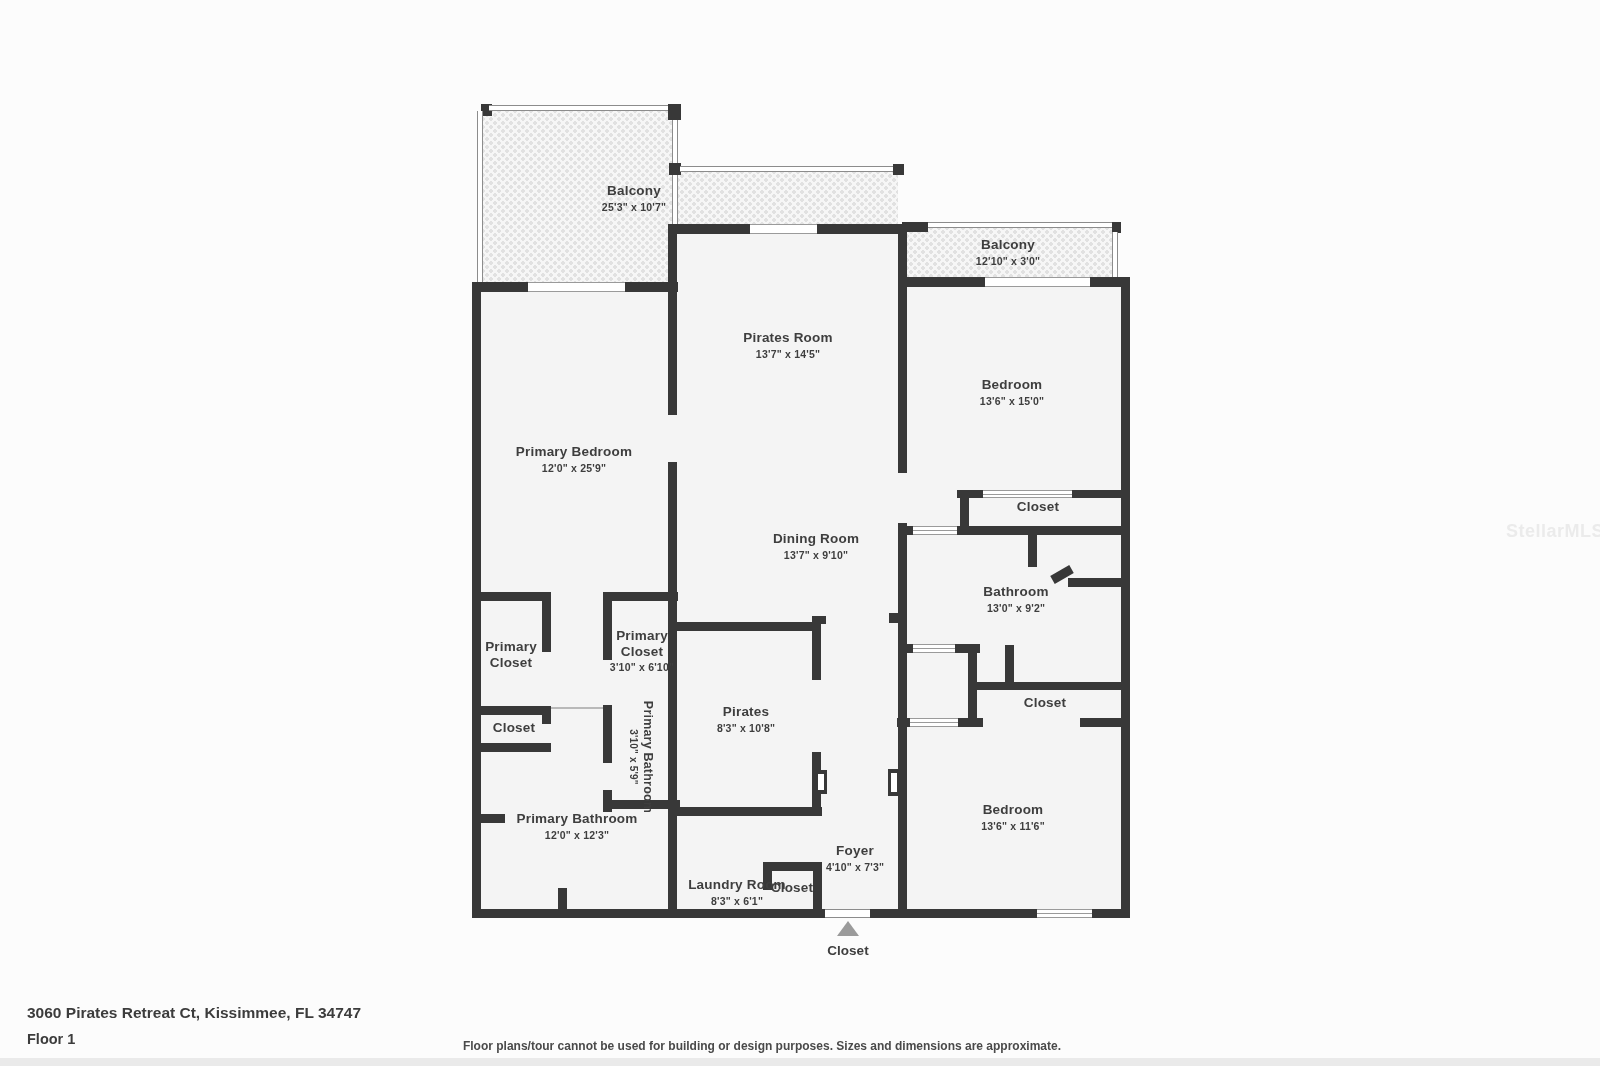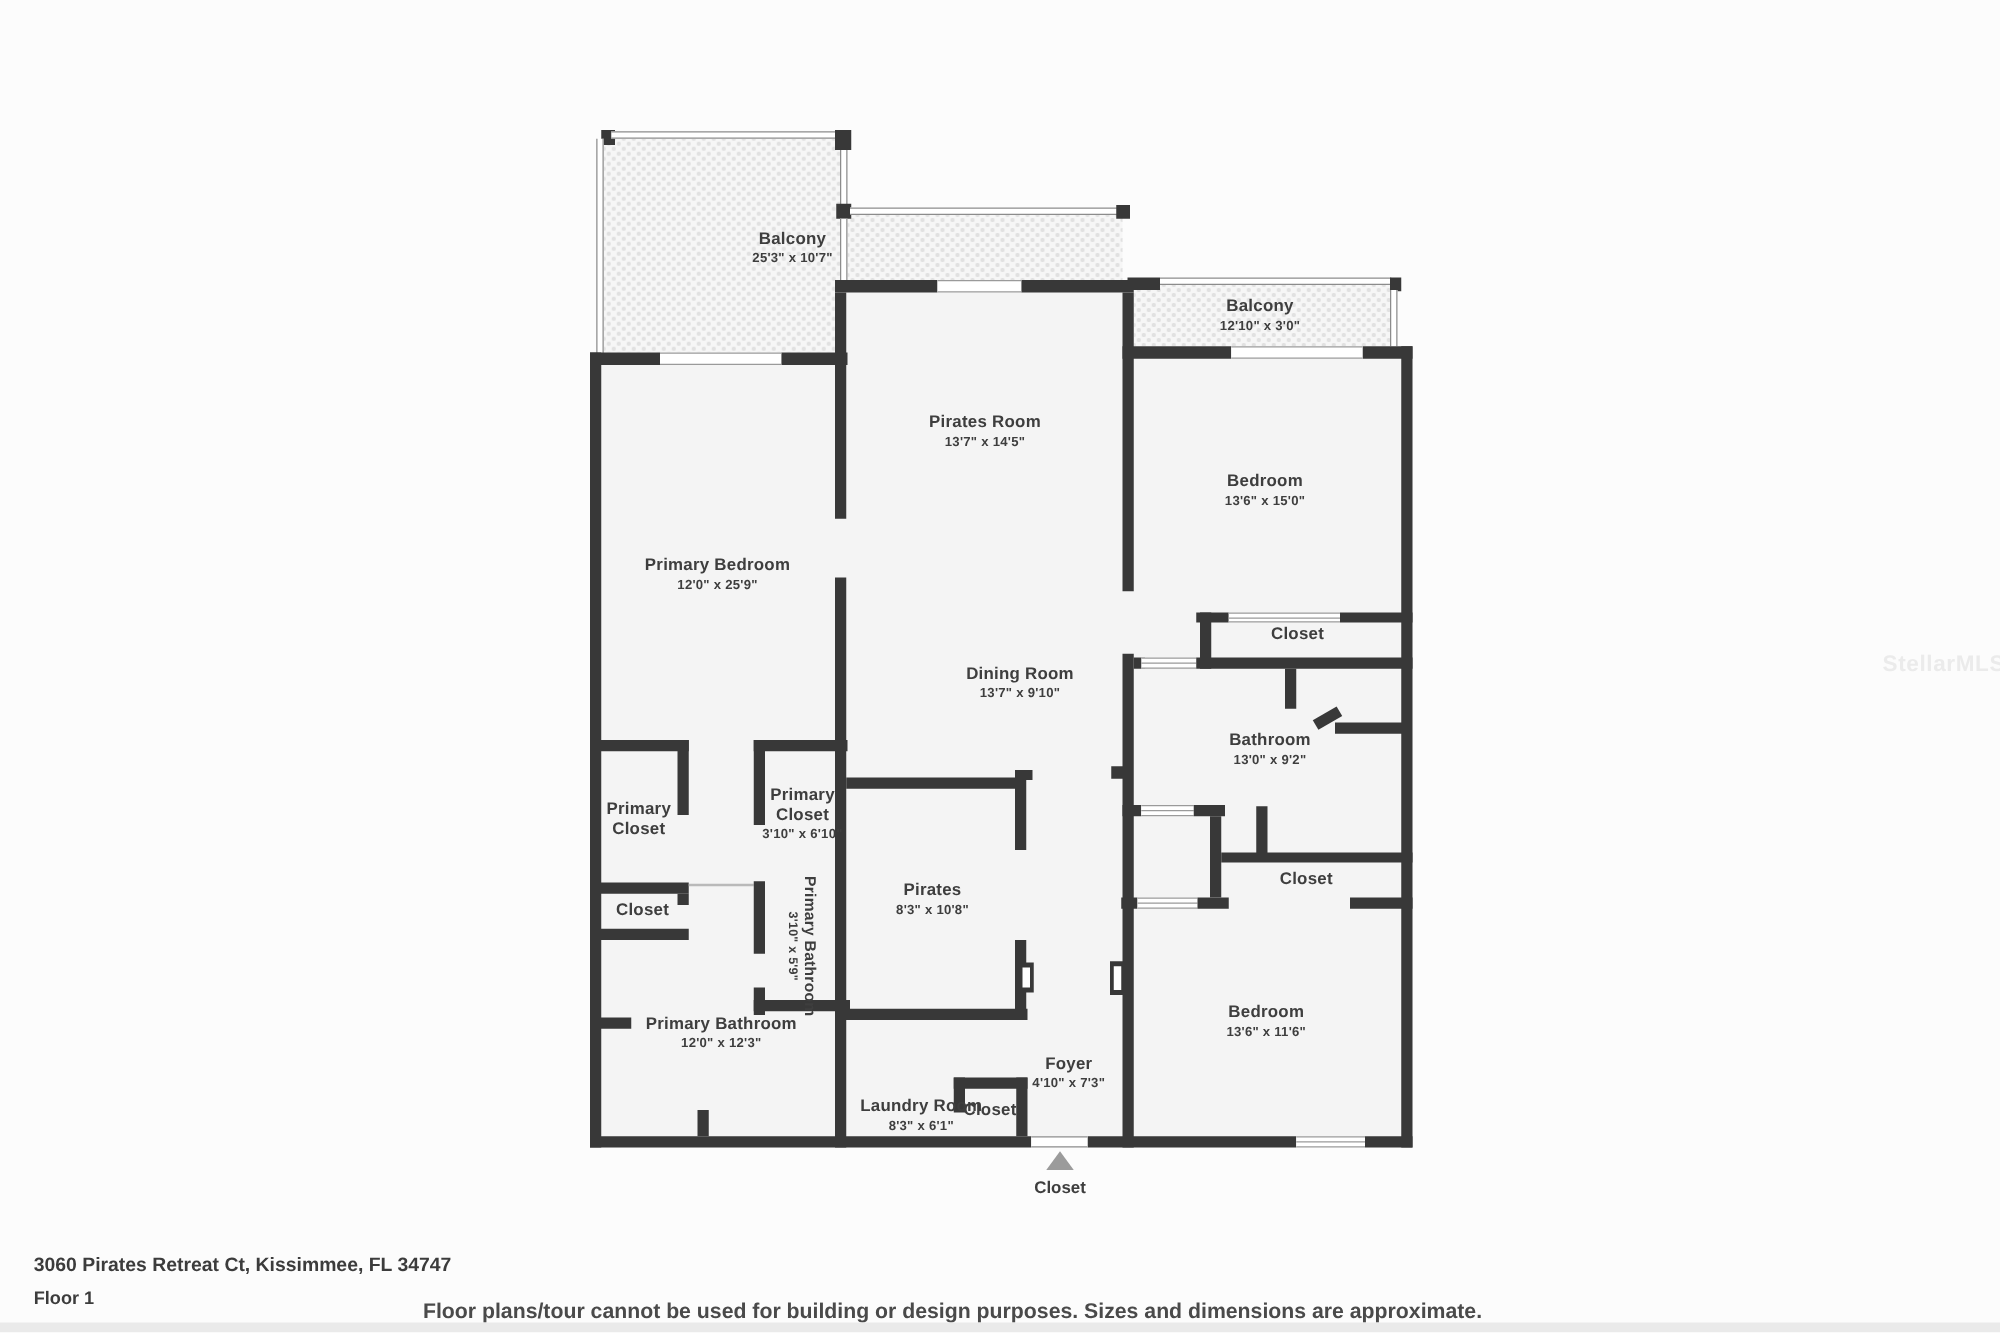--- a/index.html
+++ b/index.html
@@ -22,21 +22,21 @@
   .lbl.wrap{white-space:normal;}
   .lbl.vert{transform:translate(-50%,-50%) rotate(90deg);}
   .rn{font-size:13.5px;font-weight:700;line-height:1.15;letter-spacing:.2px;}
   .rd{font-size:10.5px;font-weight:700;line-height:1.2;margin-top:2px;letter-spacing:.2px;}
   .rd:empty{display:none;}
   .vert .rn{font-size:12.5px;}
   .vert .rd{font-size:10px;}
   .entrylbl{position:absolute;transform:translate(-50%,-50%);font-size:13.5px;font-weight:700;color:#3e3e3e;}
   .addr{position:absolute;left:27px;top:1004px;font-size:15.5px;font-weight:700;color:#3c3c3c;}
   .floorlbl{position:absolute;left:27px;top:1031px;font-size:14.5px;font-weight:700;color:#3c3c3c;}
-  .disclaimer{position:absolute;left:762px;top:1039px;transform:translateX(-50%);font-size:17px;font-weight:700;color:#4a4a4a;white-space:nowrap;}
+  .disclaimer{position:absolute;left:762px;top:1039px;transform:translateX(-50%);font-size:12px;font-weight:700;color:#4a4a4a;white-space:nowrap;}
   .bottombar{position:absolute;left:0;top:1058px;width:1600px;height:8px;background:#eaeaea;}
   .watermark{position:absolute;left:1506px;top:521px;font-size:18px;font-weight:600;color:#ebebeb;letter-spacing:.5px;}
   .thinline{position:absolute;background:#b9b9b9;}
   .tip{position:absolute;background:#383838;transform:rotate(-30deg);}
   .tri{position:absolute;width:0;height:0;border-left:11px solid transparent;border-right:11px solid transparent;border-bottom:15px solid #9b9b9b;}
 </style>
 </head>
 <body>
 
 <div class="canvas">

